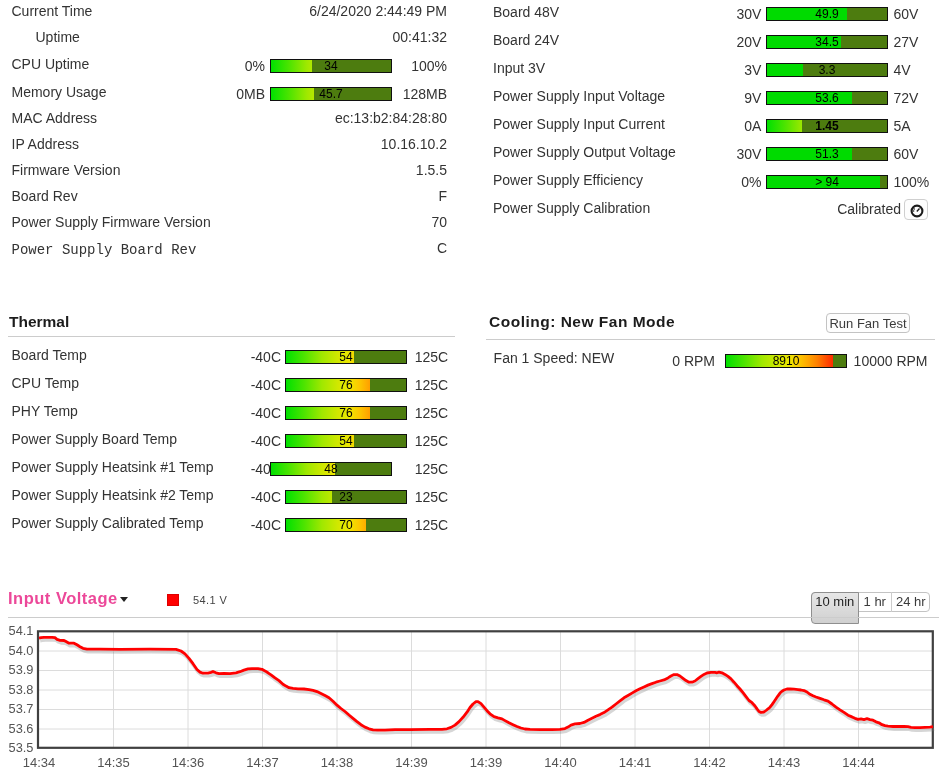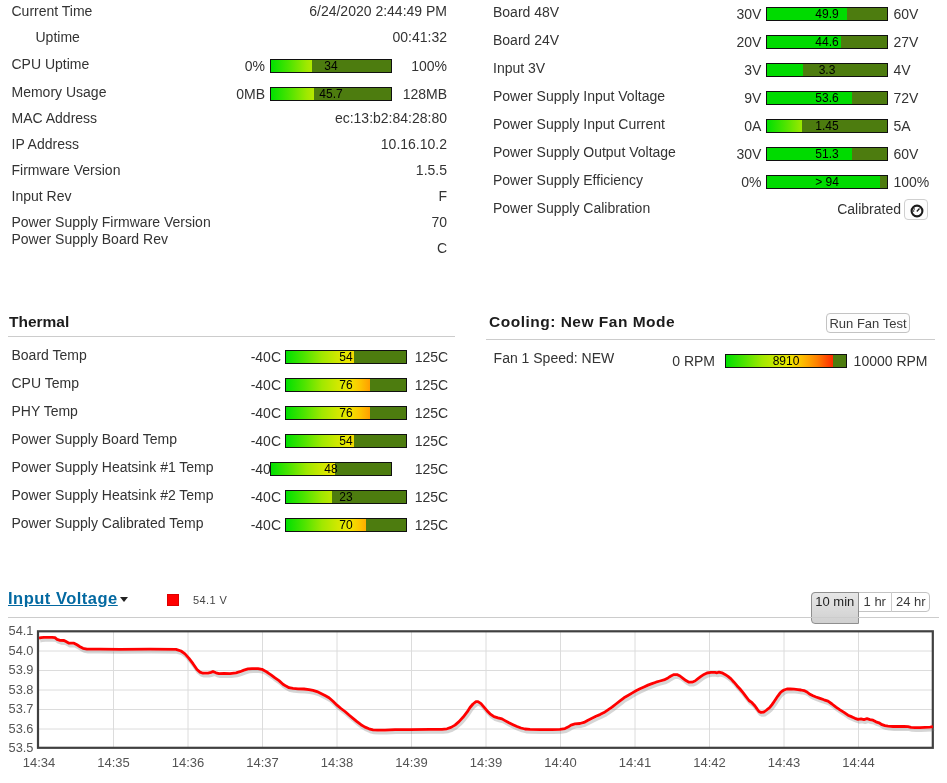--- a/index.html
+++ b/index.html
@@ -15,25 +15,25 @@
 <div class="lbl" style="left:11.5px;top:29.0px;margin-left:24px;">Uptime</div>
 <div class="lbl ral" style="left:230px;top:29.0px;width:217px;">00:41:32</div>
 <div class="lbl" style="left:11.5px;top:55.6px;">CPU Uptime</div>
 <div class="lbl" style="left:11.5px;top:83.5px;">Memory Usage</div>
 <div class="lbl" style="left:11.5px;top:110.1px;">MAC Address</div>
 <div class="lbl ral" style="left:230px;top:110.1px;width:217px;">ec:13:b2:84:28:80</div>
 <div class="lbl" style="left:11.5px;top:136.2px;">IP Address</div>
 <div class="lbl ral" style="left:230px;top:136.2px;width:217px;">10.16.10.2</div>
 <div class="lbl" style="left:11.5px;top:162.3px;">Firmware Version</div>
 <div class="lbl ral" style="left:230px;top:162.3px;width:217px;">1.5.5</div>
-<div class="lbl" style="left:11.5px;top:188.3px;">Input Rev</div>
+<div class="lbl" style="left:11.5px;top:188.3px;">Board Rev</div>
 <div class="lbl ral" style="left:230px;top:188.3px;width:217px;">F</div>
 <div class="lbl" style="left:11.5px;top:214.3px;">Power Supply Firmware Version</div>
 <div class="lbl ral" style="left:230px;top:214.3px;width:217px;">70</div>
-<div class="lbl" style="left:11.5px;top:231px;">Power Supply Board Rev</div>
+<div class="lbl" style="left:11.5px;top:242px;font-family:Liberation Mono, monospace;">Power Supply Board Rev</div>
 <div class="lbl ral" style="left:230px;top:240.3px;width:217px;">C</div>
 <div class="lbl ral" style="left:205px;top:58px;width:60px;">0%</div>
 <div class="bar" style="left:270px;top:59px;">
     <div style="position:absolute;left:0;top:0;bottom:0;width:34.0%;background-image:linear-gradient(to right,#00e000 0%,#4ce400 15%,#a0e800 30%,#d0e800 43%,#eee600 53%,#fcc800 61%,#ffa800 68%,#ff8000 76%,#ff4400 85%,#ff1400 93%,#ff0000 100%);background-size:120px 100%;"></div>
     <div class="bnum">34</div>
   </div>
 <div class="lbl ral" style="left:380px;top:58px;width:67px;">100%</div>
 <div class="lbl ral" style="left:205px;top:86px;width:60px;">0MB</div>
 <div class="bar" style="left:270px;top:87px;">
     <div style="position:absolute;left:0;top:0;bottom:0;width:35.7%;background-image:linear-gradient(to right,#00e000 0%,#4ce400 15%,#a0e800 30%,#d0e800 43%,#eee600 53%,#fcc800 61%,#ffa800 68%,#ff8000 76%,#ff4400 85%,#ff1400 93%,#ff0000 100%);background-size:120px 100%;"></div>
@@ -44,40 +44,40 @@
 <div class="lbl ral" style="left:701.4px;top:6.0px;width:60px;">30V</div>
 <div class="bar" style="left:766px;top:7px;">
     <div style="position:absolute;left:0;top:0;bottom:0;width:66.3%;background:#00db00;"></div>
     <div class="bnum">49.9</div>
   </div>
 <div class="lbl" style="left:893.5px;top:6.0px;">60V</div>
 <div class="lbl" style="left:493px;top:32.0px;">Board 24V</div>
 <div class="lbl ral" style="left:701.4px;top:34.0px;width:60px;">20V</div>
 <div class="bar" style="left:766px;top:35px;">
     <div style="position:absolute;left:0;top:0;bottom:0;width:61.4%;background:#00db00;"></div>
-    <div class="bnum">44.6</div>
+    <div class="bnum">34.5</div>
   </div>
 <div class="lbl" style="left:893.5px;top:34.0px;">27V</div>
 <div class="lbl" style="left:493px;top:60.0px;">Input 3V</div>
 <div class="lbl ral" style="left:701.4px;top:62.0px;width:60px;">3V</div>
 <div class="bar" style="left:766px;top:63px;">
     <div style="position:absolute;left:0;top:0;bottom:0;width:30.0%;background:#00db00;"></div>
     <div class="bnum">3.3</div>
   </div>
 <div class="lbl" style="left:893.5px;top:62.0px;">4V</div>
 <div class="lbl" style="left:493px;top:88.0px;">Power Supply Input Voltage</div>
 <div class="lbl ral" style="left:701.4px;top:90.0px;width:60px;">9V</div>
 <div class="bar" style="left:766px;top:91px;">
     <div style="position:absolute;left:0;top:0;bottom:0;width:70.8%;background:#00db00;"></div>
     <div class="bnum">53.6</div>
   </div>
 <div class="lbl" style="left:893.5px;top:90.0px;">72V</div>
 <div class="lbl" style="left:493px;top:116.0px;">Power Supply Input Current</div>
 <div class="lbl ral" style="left:701.4px;top:118.0px;width:60px;">0A</div>
-<div class="bar" style="left:766px;top:119px;">
+<div class="bar" style="left:766px;top:119px;font-weight:bold;">
     <div style="position:absolute;left:0;top:0;bottom:0;width:29.0%;background-image:linear-gradient(to right,#00e000 0%,#4ce400 15%,#a0e800 30%,#d0e800 43%,#eee600 53%,#fcc800 61%,#ffa800 68%,#ff8000 76%,#ff4400 85%,#ff1400 93%,#ff0000 100%);background-size:120px 100%;"></div>
     <div class="bnum">1.45</div>
   </div>
 <div class="lbl" style="left:893.5px;top:118.0px;">5A</div>
 <div class="lbl" style="left:493px;top:144.0px;">Power Supply Output Voltage</div>
 <div class="lbl ral" style="left:701.4px;top:146.0px;width:60px;">30V</div>
 <div class="bar" style="left:766px;top:147px;">
     <div style="position:absolute;left:0;top:0;bottom:0;width:71.0%;background:#00db00;"></div>
     <div class="bnum">51.3</div>
   </div>
@@ -153,21 +153,21 @@
 <div class="hdr" style="left:489px;top:313px;letter-spacing:.5px;">Cooling: New Fan Mode</div>
 <div class="btn" style="left:826px;top:313px;width:84px;height:20px;line-height:19px;">Run Fan Test</div>
 <div class="rule" style="left:486px;top:339px;width:449px;"></div>
 <div class="lbl" style="left:493.6px;top:350.1px;">Fan 1 Speed: NEW</div>
 <div class="lbl ral" style="left:655px;top:353px;width:60px;">0 RPM</div>
 <div class="bar" style="left:725px;top:354px;">
     <div style="position:absolute;left:0;top:0;bottom:0;width:89.1%;background-image:linear-gradient(to right,#00e000 0%,#4ce400 15%,#a0e800 30%,#d0e800 43%,#eee600 53%,#fcc800 61%,#ffa800 68%,#ff8000 76%,#ff4400 85%,#ff1400 93%,#ff0000 100%);background-size:120px 100%;"></div>
     <div class="bnum">8910</div>
   </div>
 <div class="lbl" style="left:853.6px;top:353px;">10000 RPM</div>
-<div style="position:absolute;left:8px;top:588.3px;font-size:16.5px;font-weight:bold;color:#0369a1;letter-spacing:.5px;line-height:20px;text-decoration:underline;">Input Voltage</div>
+<div style="position:absolute;left:8px;top:588.3px;font-size:16.5px;font-weight:bold;color:#ec4899;letter-spacing:.5px;line-height:20px;">Input Voltage</div>
 <div style="position:absolute;left:120px;top:597px;width:0;height:0;border-left:4.5px solid transparent;border-right:4.5px solid transparent;border-top:5.5px solid #222;"></div>
 <div style="position:absolute;left:167px;top:594px;width:12px;height:12px;background:#f00;border:1px solid #d00;box-sizing:border-box;"></div>
 <div style="position:absolute;left:193px;top:593.5px;font-size:11px;color:#444;letter-spacing:.4px;">54.1 V</div>
 <div style="position:absolute;left:810.5px;top:592px;width:119.5px;height:20px;box-sizing:border-box;border:1px solid #c3c3c3;border-radius:4px;background:#fff;"></div>
 <div style="position:absolute;left:810.5px;top:592px;width:48.5px;height:32px;box-sizing:border-box;border:1px solid #8f8f8f;border-radius:4px 0 0 4px;background:linear-gradient(#e7e7e7,#d0d0d0);color:#1f1f1f;font-size:13px;text-align:center;line-height:18px;">10 min</div>
 <div style="position:absolute;left:859px;top:592px;width:32.5px;height:20px;box-sizing:border-box;border-right:1px solid #ccc;color:#3b3b3b;font-size:13px;text-align:center;line-height:19px;">1 hr</div>
 <div style="position:absolute;left:891.5px;top:592px;width:38.5px;height:20px;box-sizing:border-box;color:#3b3b3b;font-size:13px;text-align:center;line-height:19px;">24 hr</div>
 <div class="rule" style="left:8px;top:617px;width:931px;"></div>
 <svg width="947" height="783" viewBox="0 0 947 783" style="position:absolute;left:0;top:0;">
     <line x1="113.5" y1="632" x2="113.5" y2="747.5" stroke="#dcdcdc" stroke-width="1"></line>

